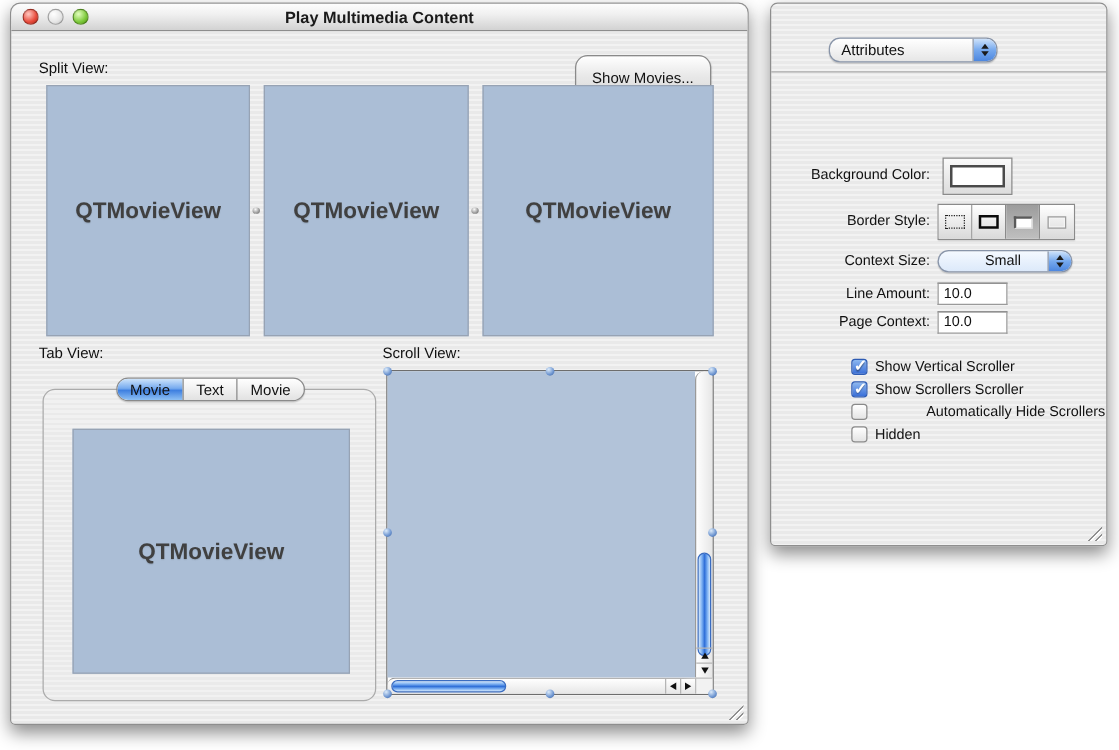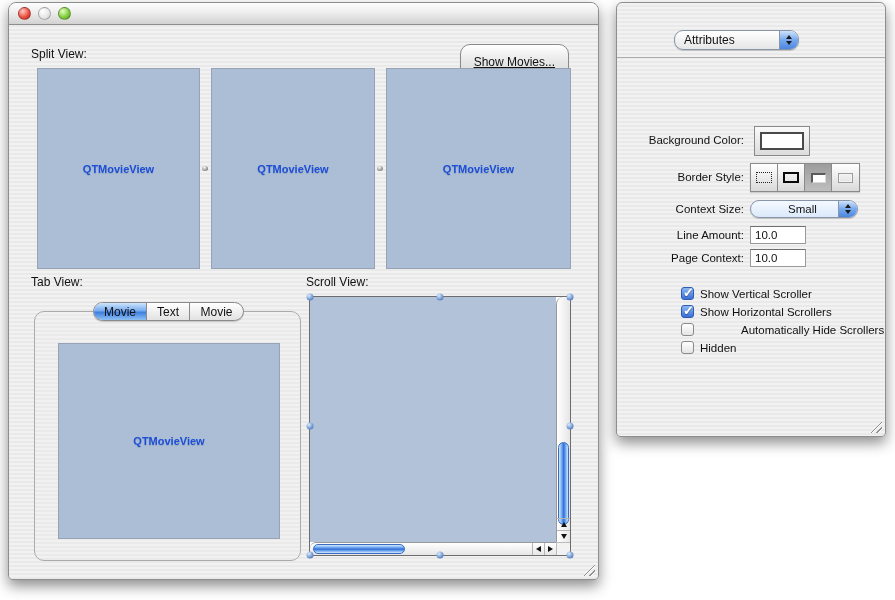--- a/index.html
+++ b/index.html
@@ -22,25 +22,25 @@
   .light.green { background:radial-gradient(circle at 35% 30%, #e4ffc0, #7cc93a 60%, #4c8f10); }
   .light.inactive { width:11px; height:11px; background:#ededed; border:1px solid #8f8f8f; }
 
   .label { position:absolute; font-size:12px; color:#111; }
 
   
   #main-window { left:8px; top:2px; width:591px; height:578px; }
 
   .push-button { position:absolute; height:36px; padding:0 13px; font-size:12px; color:#111;
     background:linear-gradient(#ffffff,#e9e9e9 45%,#d6d6d6); border:1px solid #8a8a8a;
-    border-radius:10px; display:flex; align-items:center; box-shadow:0 1px 1px rgba(0,0,0,.15);text-decoration:underline; }
+    border-radius:10px; display:flex; align-items:center; box-shadow:0 1px 1px rgba(0,0,0,.15); }
 
   .movie-pane { position:absolute; background:#abbed6; border:1px solid #97a3b4;
     display:flex; align-items:center; justify-content:center;
-    color:#1d4ed8; font-weight:bold; font-size:11px; text-shadow:0 1px 1px rgba(0,0,0,.12); }
+    color:#404040; font-weight:bold; font-size:18px; text-shadow:0 1px 1px rgba(0,0,0,.12); }
 
   .divider { position:absolute; width:10px; display:flex; align-items:center; justify-content:center; }
   .dimple { width:6px; height:5px; border-radius:50%;
     background:radial-gradient(circle at 40% 30%, #fafafa, #8f8f8f 65%, #6f6f6f); }
 
   .tab-box { position:absolute; border:1px solid #ababab; border-radius:10px;
     background:repeating-linear-gradient(180deg,#f1f1f1 0px,#f1f1f1 2px,#eaeaea 2px,#eaeaea 4px); }
   .tab-group { position:absolute; display:flex; height:19px; border:1px solid #8a8a8a;
     border-radius:10px; overflow:hidden; background:linear-gradient(#ffffff,#e2e2e2);
     box-shadow:0 1px 1px rgba(0,0,0,.18); }
@@ -132,20 +132,21 @@
 </head>
 <body>
 
 <div class="window" id="main-window">
   <div class="titlebar">
     <div class="lights">
       <span class="light red"></span>
       <span class="light dim"></span>
       <span class="light green"></span>
     </div>
+    <span>Play Multimedia Content</span>
   </div>
 
   <div class="label" style="left:22px; top:44px;">Split View:</div>
   <button class="push-button" style="right:29px; top:41px;">Show Movies...</button>
 
   <div class="movie-pane" style="left:28px; top:65px; width:163px; height:201px;">QTMovieView</div>
   <div class="movie-pane" style="left:202px; top:65px; width:164px; height:201px;">QTMovieView</div>
   <div class="movie-pane" style="left:377px; top:65px; width:185px; height:201px;">QTMovieView</div>
   <div class="divider" style="left:191px; top:65px; height:201px;">
     <span class="dimple"></span>
@@ -198,21 +199,21 @@
     <span class="handle" style="left:0;    top:100%;"></span>
     <span class="handle" style="left:50%;  top:100%;"></span>
     <span class="handle" style="left:100%; top:100%;"></span>
   </div>
 
   <div class="grip" style="right:3px; bottom:3px;"></div>
 </div>
 
 <div class="window" id="inspector-window">
 
-  <div class="popup" style="left:57px; top:27px; width:125px; height:20px;">
+  <div class="popup" style="left:46px; top:27px; width:135px; height:20px;">
     <span class="pop-label">Attributes</span>
     <span class="pop-cap">
         <span class="u"></span>
         <span class="d"></span>
       </span>
   </div>
   <div class="separator"></div>
 
   <div class="ins-label" style="top:131px;margin-left:12px;">Background Color:</div>
   <div class="color-well" style="left:137px; top:123px; width:56px; height:30px;">
@@ -253,21 +254,21 @@
   <div class="check-row" style="top:283px;">
     <span class="checkbox checked">
         <span class="check">✓</span>
       </span>
     <span class="check-label">Show Vertical Scroller</span>
   </div>
   <div class="check-row" style="top:301px;">
     <span class="checkbox checked">
         <span class="check">✓</span>
       </span>
-    <span class="check-label">Show Horizontal Scrollers</span>
+    <span class="check-label">Show Scrollers Scroller</span>
   </div>
   <div class="check-row" style="top:319px;gap:47px;">
     <span class="checkbox"></span>
     <span class="check-label">Automatically Hide Scrollers</span>
   </div>
   <div class="check-row" style="top:337px;">
     <span class="checkbox"></span>
     <span class="check-label">Hidden</span>
   </div>
 

